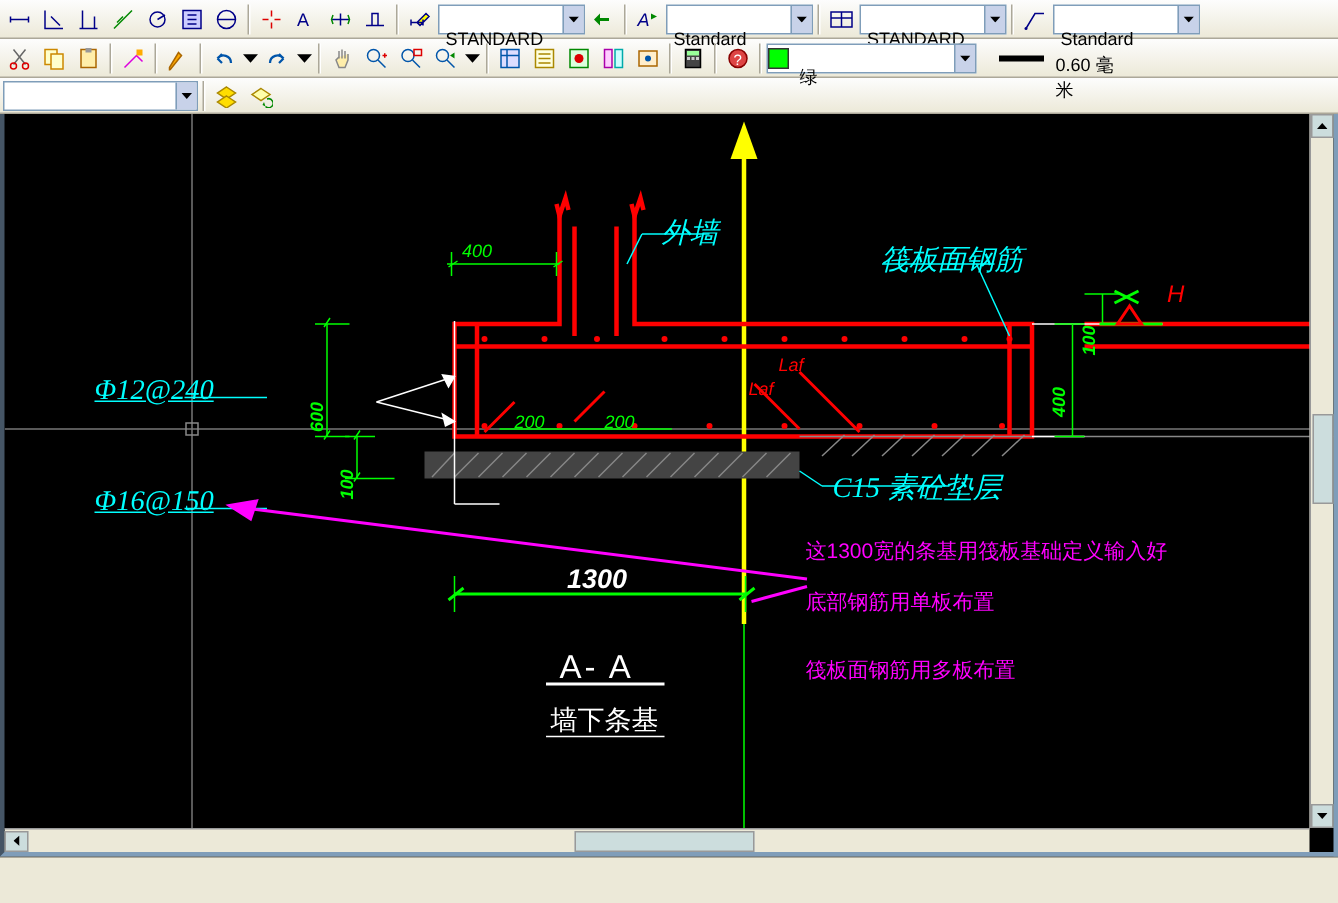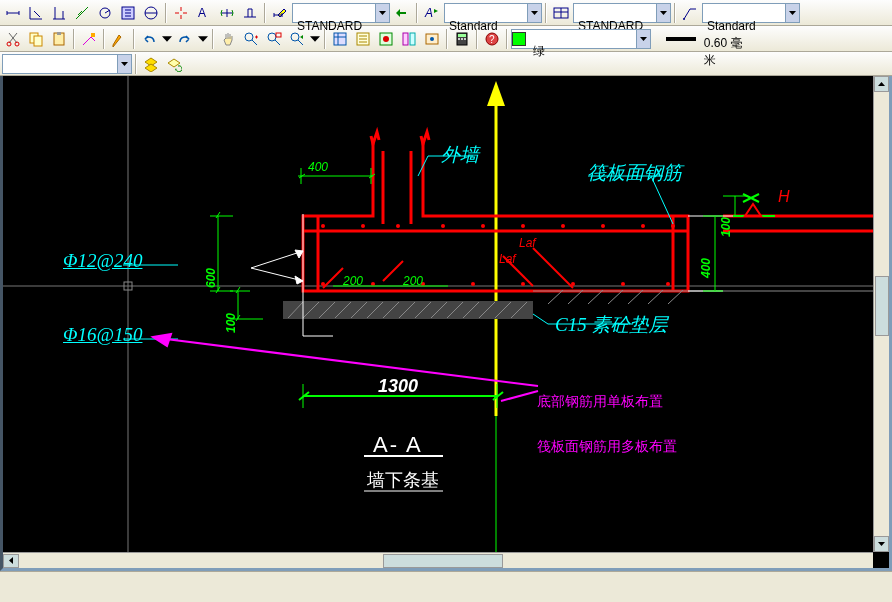--- a/index.html
+++ b/index.html
@@ -516,20 +516,21 @@
 
   <div class="annot red-t" style="left:516px;top:160px">Laf</div>
   <div class="annot red-t" style="left:496px;top:176px">Laf</div>
 
   <div class="annot cyan" style="left:60px;top:174px;text-decoration:underline">Φ12@240</div>
   <div class="annot cyan" style="left:60px;top:248px;text-decoration:underline">Φ16@150</div>
 
   <div class="annot white" style="left:370px;top:356px;font-size:22px;letter-spacing:2px">A- A</div>
   <div class="annot white" style="left:364px;top:392px;font-size:18px">墙下条基</div>
 
+  <div class="annot magenta" style="left:534px;top:283px">这1300宽的条基用筏板基础定义输入好</div>
   <div class="annot magenta" style="left:534px;top:317px">底部钢筋用单板布置</div>
   <div class="annot magenta" style="left:534px;top:362px">筏板面钢筋用多板布置</div>
 
   <div style="position:absolute;right:0;top:0;width:16px;height:476px;background:#ece9d8;border-left:1px solid #999">
     <div style="height:16px;border:1px solid #999;background:#cdd;display:flex;align-items:center;justify-content:center">
         <svg width="7" height="4">
           <path d="M3.5 0L7 4H0z" fill="#000"></path>
         </svg>
       </div>
     <div style="position:absolute;top:200px;height:60px;width:14px;left:1px;background:#cdd;border:1px solid #999"></div>

